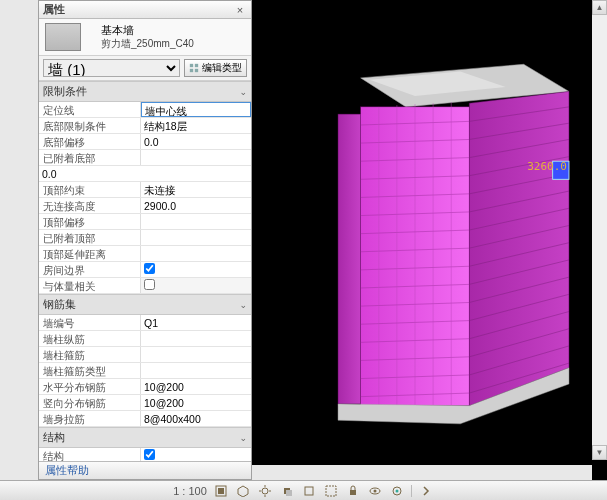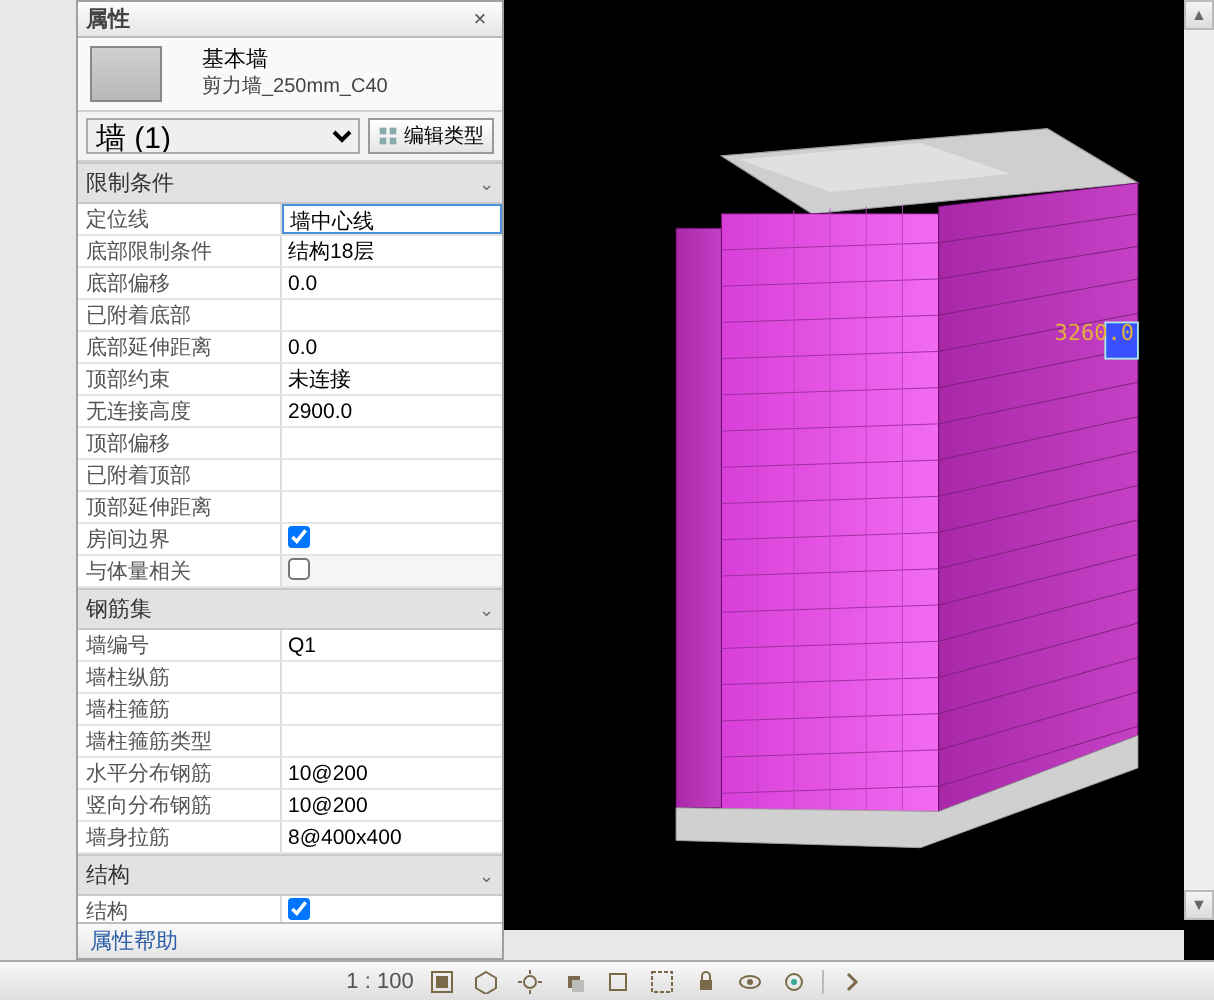--- a/index.html
+++ b/index.html
@@ -104,21 +104,20 @@
         </div>
         <div class="row">
           <div class="k">底部偏移</div>
           <div class="v">0.0</div>
         </div>
         <div class="row">
           <div class="k">已附着底部</div>
           <div class="v"></div>
         </div>
         <div class="row">
-          <div class="k">底部延伸距离</div>
           <div class="v">0.0</div>
         </div>
         <div class="row">
           <div class="k">顶部约束</div>
           <div class="v">未连接</div>
         </div>
         <div class="row">
           <div class="k">无连接高度</div>
           <div class="v">2900.0</div>
         </div>

